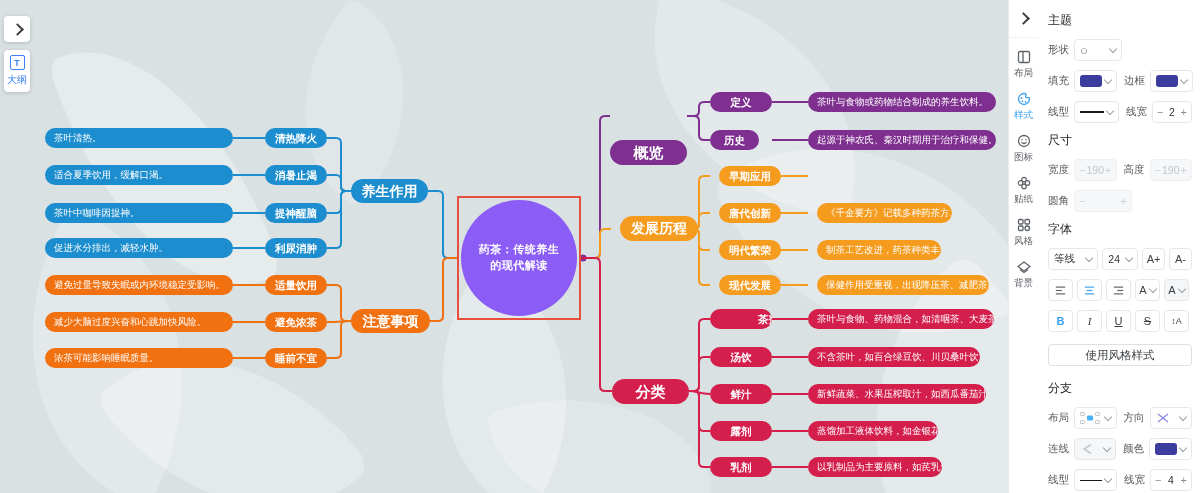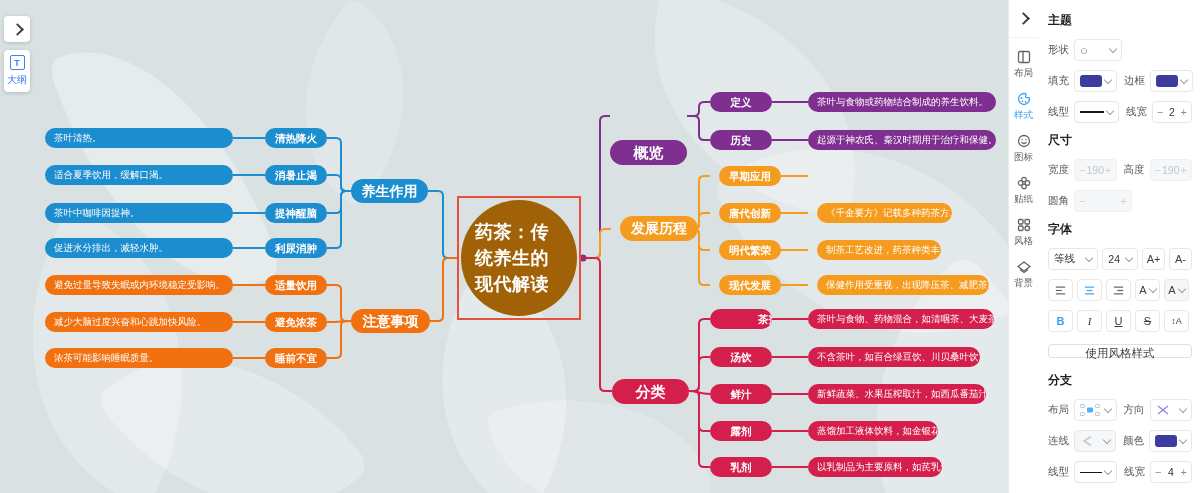--- a/index.html
+++ b/index.html
@@ -13,22 +13,22 @@
 
   .mnode{position:absolute;color:#fff;box-sizing:border-box;white-space:nowrap;overflow:hidden;cursor:pointer;}
   .main{font-weight:700;font-size:14px;text-align:center;border-radius:13px;}
   .sub{font-weight:600;font-size:10.5px;text-align:center;border-radius:10px;}
   .leafn{font-size:9.5px;text-align:left;padding:0 9px;border-radius:10px;}
   .c-purple{background:#7e2f8f;}
   .c-orange1{background:#f59b1e;margin-left:9px;}
   .c-red1{background:#d41f4d;}
   .c-blue1{background:#1c8dce;}
   .c-orange2{background:#f1700f;}
-  .root-node{position:absolute;border-radius:50%;background:#a16207;color:#fff;font-weight:700;
-    font-size:18px;display:flex;align-items:center;justify-content:center;
+  .root-node{position:absolute;border-radius:50%;background:#8b5cf6;color:#fff;font-weight:700;
+    font-size:11px;display:flex;align-items:center;justify-content:center;text-align:center;
     padding:14px;box-sizing:border-box;white-space:normal;line-height:1.45;cursor:pointer;letter-spacing:.5px;}
   .selection-box{position:absolute;border:2px solid #e5503f;box-sizing:border-box;}
 
   
   .left-float{position:absolute;left:4px;top:16px;width:26px;}
   .fbtn{background:#fff;border:none;border-radius:4px;box-shadow:0 1px 4px rgba(0,0,0,.18);
     width:26px;display:flex;flex-direction:column;align-items:center;justify-content:center;
     cursor:pointer;padding:0;margin-bottom:8px;}
   .fbtn.square{height:26px;}
   .fbtn.outline-btn{height:42px;color:#3b82f6;font-size:10px;gap:3px;}
@@ -43,21 +43,21 @@
     border-bottom:1px solid #f1f1f1;cursor:pointer;background:#fff;border-left:none;border-top:none;border-right:none;}
   .rail-item{margin-top:11px;display:flex;flex-direction:column;align-items:center;gap:2px;cursor:pointer;color:#5f6368;}
   .rail-item .rlbl{font-size:9.5px;}
   .rail-item.active{color:#3aa0f0;}
   .rail-item svg{stroke:#5f6368;}
   .rail-item.active svg{stroke:#3aa0f0;}
 
   
   .style-panel{position:absolute;left:1038px;top:0;width:162px;height:493px;background:#fff;
     box-sizing:border-box;padding:10px 8px 0 10px;color:#333;overflow:hidden;}
-  .ptitle{font-size:12px;font-weight:700;color:#1f1f1f;margin:2px 0 10px;}
+  .ptitle{font-size:12px;font-weight:400;color:#1f1f1f;margin:2px 0 10px;}
   .prow{display:flex;align-items:center;margin-bottom:9px;}
   .plbl{width:26px;flex:none;font-size:10.5px;color:#595959;}
   .plbl.second{margin-left:7px;}
   .ctrl{height:22px;border:1px solid #e7e7e7;border-radius:4px;background:#fff;display:flex;
     align-items:center;box-sizing:border-box;cursor:pointer;}
   .dd{justify-content:space-between;padding:0 5px;}
   .half{width:45px;}
   .wide{width:48px;}
   .caret{width:5px;height:5px;border-right:1.3px solid #9aa0a6;border-bottom:1.3px solid #9aa0a6;
     transform:rotate(45deg);flex:none;margin-left:3px;margin-top:-2px;}
@@ -68,21 +68,21 @@
   .stepper.disabled{background:#f6f7f8;border-color:#efefef;color:#c3c6c9;}
   .stepper.disabled .sgn{color:#ced2d6;}
   .shape-glyph{font-size:13px;color:#5f6368;}
   .fbtn2{width:23px;height:22px;border:1px solid #e7e7e7;border-radius:4px;background:#fff;display:flex;
     align-items:center;justify-content:center;font-size:11px;color:#3c4043;cursor:pointer;box-sizing:border-box;flex:none;}
   .fbtn2.blue{color:#3aa0f0;font-weight:700;}
   .fbtn2.it{font-style:italic;font-family:"Liberation Serif",serif;}
   .fbtn2.un{text-decoration:underline;}
   .fbtn2.st{text-decoration:line-through;}
   .gap4{margin-left:4px;}
-  .use-style{width:100%;height:14px;border:1px solid #e0e0e0;border-radius:4px;background:#fff;
+  .use-style{width:100%;height:22px;border:1px solid #e0e0e0;border-radius:4px;background:#fff;
     font-size:11.5px;color:#3c4043;margin:3px 0 12px;cursor:pointer;}
   .mini-line{width:22px;border-top:1.8px solid #17181a;}
 </style>
 </head>
 <body>
 
 <div class="app">
 
   <div class="canvas">
 
@@ -149,21 +149,21 @@
           <path d="M265 322 H233"></path>
           <path d="M265 358 H233"></path>
       </g>
     </svg>
 
     <div class="selection-box" style="left:457px;top:196px;width:124px;height:124px;"></div>
     <div class="root-node" style="left:461px;top:200px;width:116px;height:116px;">药茶：传统养生的现代解读</div>
 
     <div class="mnode main c-purple" style="left:610px;top:103px;width:77px;height:25px;line-height:25px;font-size:15px;margin-top:37px;">概览</div>
     <div class="mnode sub c-purple" style="left:710px;top:92px;width:62px;height:20px;line-height:20px;">定义</div>
-    <div class="mnode sub c-purple" style="left:710px;top:130px;width:62px;height:20px;line-height:20px;">历史</div>
+    <div class="mnode sub c-purple" style="left:710px;top:130px;width:49px;height:20px;line-height:20px;">历史</div>
     <div class="mnode leafn c-purple" style="left:808px;top:92px;width:188px;height:20px;line-height:20px;">茶叶与食物或药物结合制成的养生饮料。</div>
     <div class="mnode leafn c-purple" style="left:808px;top:130px;width:188px;height:20px;line-height:20px;">起源于神农氏、秦汉时期用于治疗和保健。</div>
 
     <div class="mnode main c-orange1" style="left:611px;top:216px;width:78px;height:25px;line-height:25px;">发展历程</div>
     <div class="mnode sub c-orange1" style="left:710px;top:166px;width:62px;height:20px;line-height:20px;">早期应用</div>
     <div class="mnode sub c-orange1" style="left:710px;top:203px;width:62px;height:20px;line-height:20px;">唐代创新</div>
     <div class="mnode sub c-orange1" style="left:710px;top:240px;width:62px;height:20px;line-height:20px;">明代繁荣</div>
     <div class="mnode sub c-orange1" style="left:710px;top:275px;width:62px;height:20px;line-height:20px;">现代发展</div>
     <div class="mnode leafn c-orange1" style="left:808px;top:203px;width:135px;height:20px;line-height:20px;">《千金要方》记载多种药茶方。</div>
     <div class="mnode leafn c-orange1" style="left:808px;top:240px;width:124px;height:20px;line-height:20px;">制茶工艺改进，药茶种类丰富。</div>

